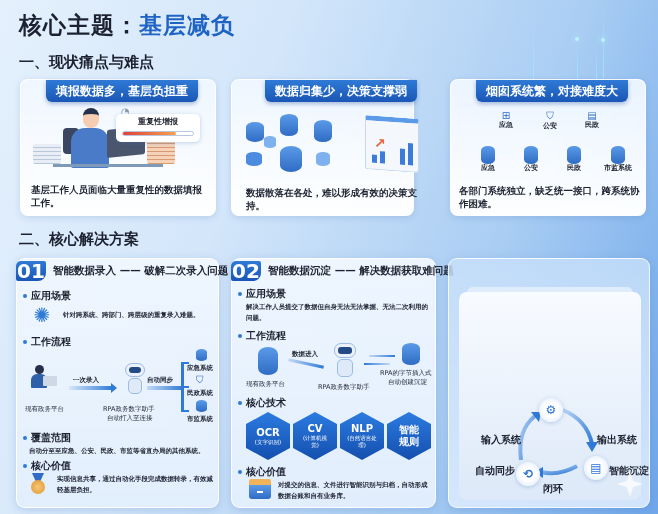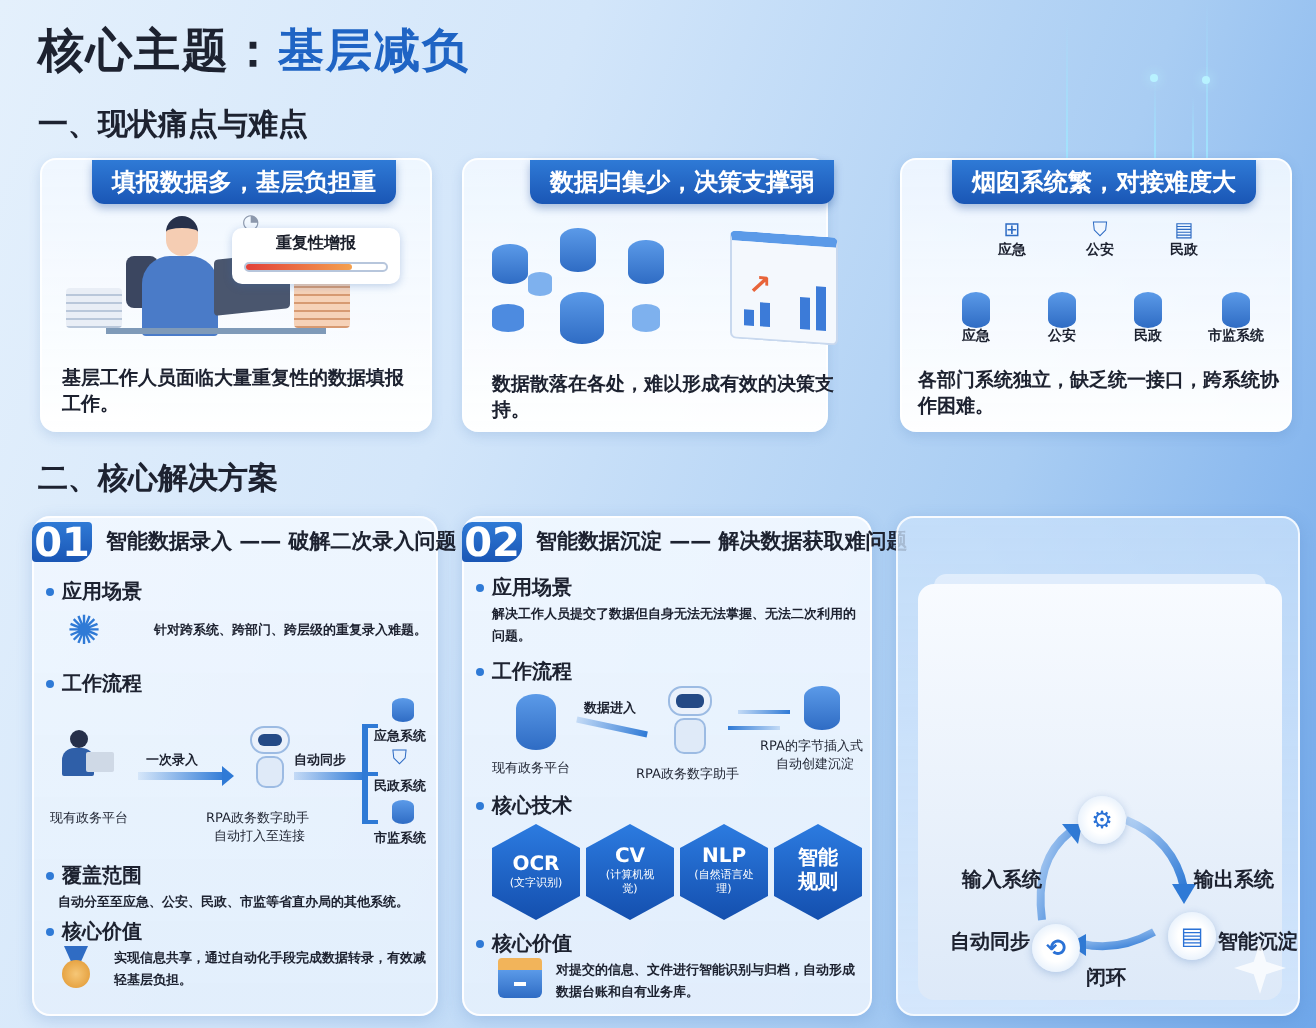--- a/index.html
+++ b/index.html
@@ -200,21 +200,21 @@
 </div>
 
 <div class="section-title" style="left:19px; top:230px;">二、核心解决方案</div>
 
 <div class="sol-card" style="left:16px; top:258px; width:203px;">
   <div class="num-badge">01</div>
   <div class="sol-title">智能数据录入 —— 破解二次录入问题</div>
 
   <div class="bullet" style="left:6px; top:30px;">应用场景</div>
   <div style="position:absolute; left:12px; top:44px; width:26px; height:24px; color:#2f7ad6; font-size:20px; line-height:24px; text-align:center;">✺</div>
-  <div class="small" style="left:46px; top:51px; width:156px; font-size:6.5px;margin-left:14px;">针对跨系统、跨部门、跨层级的重复录入难题。</div>
+  <div class="small" style="left:46px; top:51px; width:156px; font-size:6.5px;">针对跨系统、跨部门、跨层级的重复录入难题。</div>
 
   <div class="bullet" style="left:6px; top:76px;">工作流程</div>
 
   <div style="position:absolute; left:12px; top:106px; width:30px; height:26px;">
     <div style="position:absolute; left:6px; top:0; width:9px; height:9px; border-radius:50%; background:#26304a;"></div>
     <div style="position:absolute; left:2px; top:9px; width:16px; height:14px; background:#2f5fa8; border-radius:6px 6px 1px 1px;"></div>
     <div style="position:absolute; left:14px; top:11px; width:14px; height:10px; background:#cfd9e6; border-radius:1px;"></div>
   </div>
   <div class="tiny" style="left:8px; top:146px;">现有政务平台</div>
 

